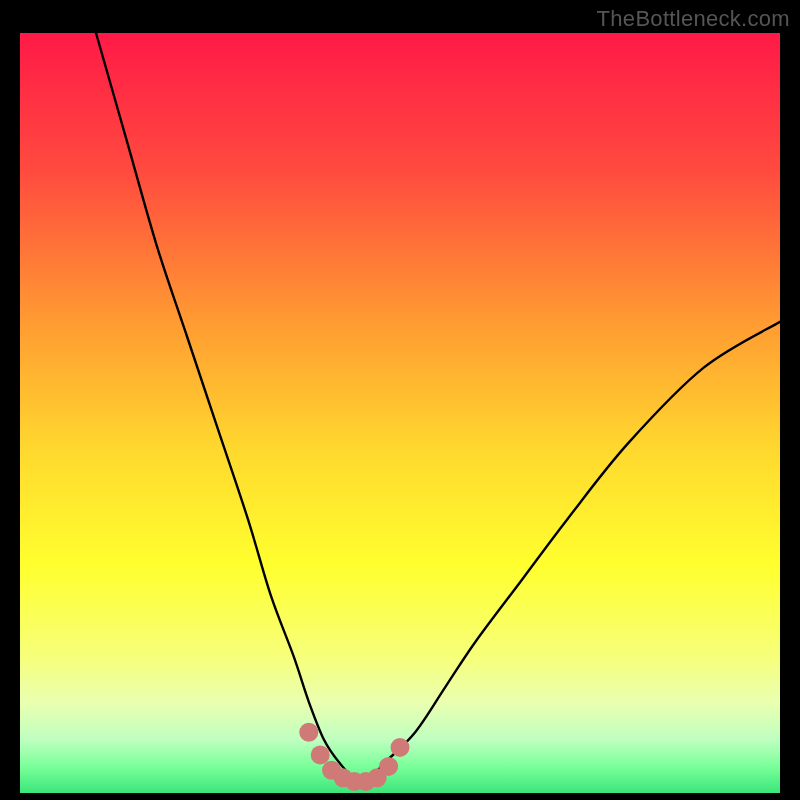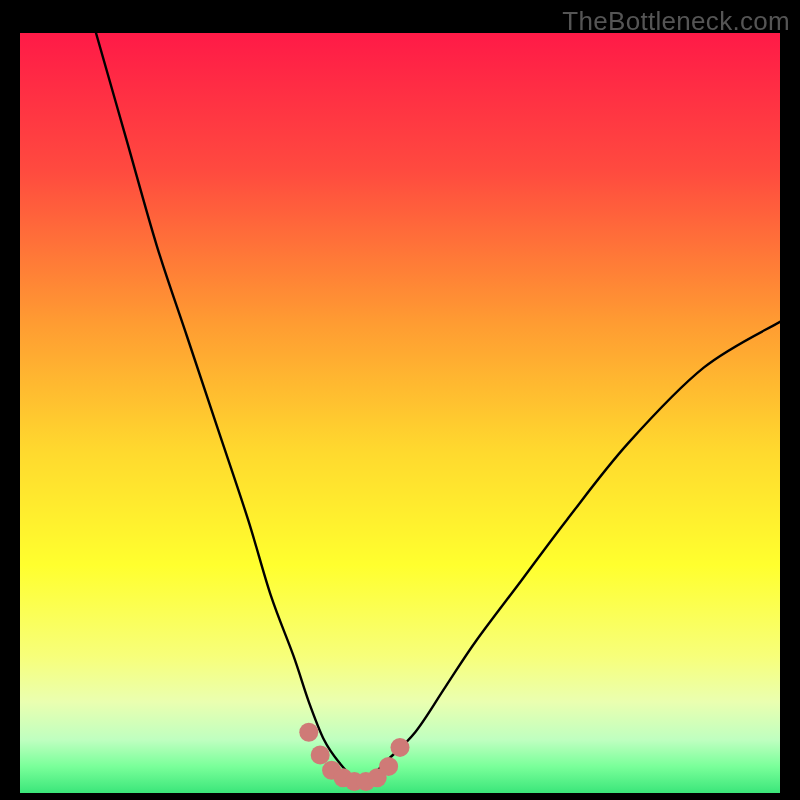--- a/index.html
+++ b/index.html
@@ -14,21 +14,21 @@
   .stage {
     position: relative;
     width: 800px;
     height: 800px;
   }
   .watermark {
     position: absolute;
     top: 6px;
     right: 10px;
     color: #555;
-    font-size: 26px;
+    font-size: 22px;
     font-weight: 500;
     letter-spacing: 0.3px;
     z-index: 5;
   }
   svg {
     display: block;
   }
 </style>
 </head>
 <body>

